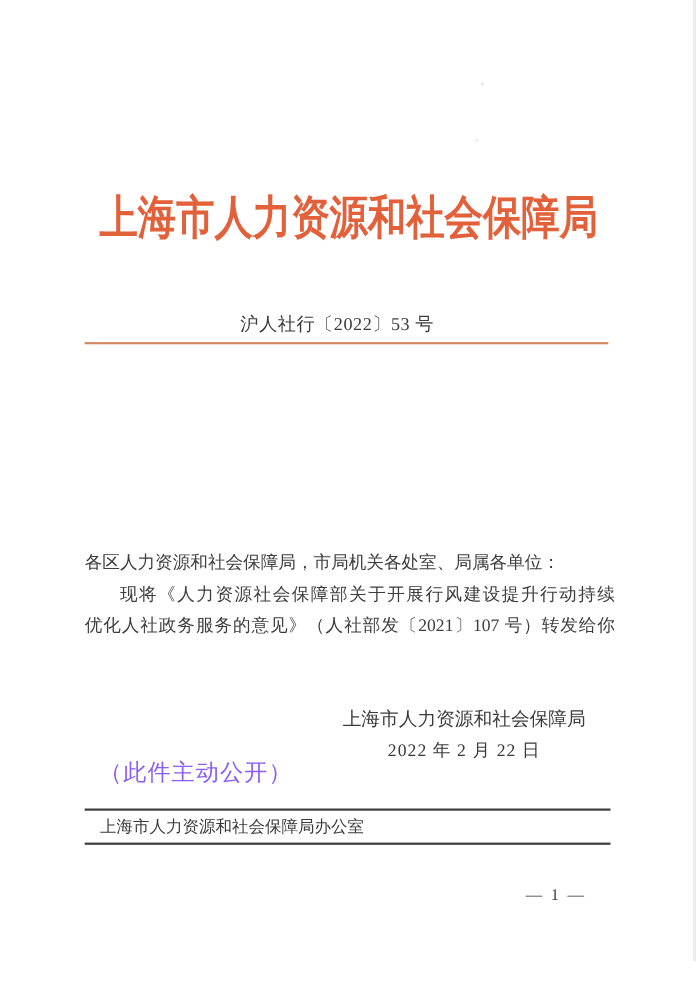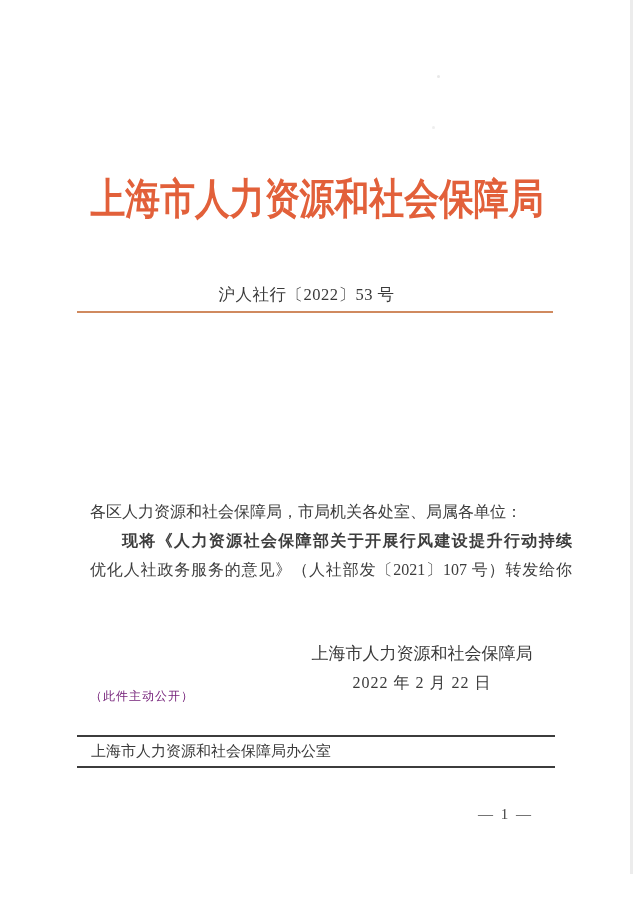--- a/index.html
+++ b/index.html
@@ -51,41 +51,41 @@
   }
 
   .notice-title {
     position: absolute; top: 374px; left: 0; width: 100%;
     text-align: center; font-size: 23px; font-weight: bold;
     line-height: 29px; letter-spacing: 1.5px; color: #2b2b2b;
     white-space: nowrap;
   }
 
   .body-text {
-    position: absolute; top: 497px; left: 90px; width: 482px;
+    position: absolute; top: 497px; left: 77px; width: 482px;
     font-size: 16px; line-height: 29px; color: #3d3d3d;
   }
   .body-line { white-space: nowrap; }
   .body-line.fill {
     white-space: normal;
     text-align: justify;
     text-align-last: justify;
   }
-  .body-line.indent { text-indent: 32px; font-weight: bold; }
+  .body-line.indent { text-indent: 32px; }
 
   .signature {
     position: absolute; top: 639px; left: 308px; width: 228px;
     text-align: center; font-size: 17px; line-height: 29px; color: #3a3a3a;
     white-space: nowrap;
   }
   .signature .sig-date { font-size: 16px; letter-spacing: 1px; }
 
   .public-note {
     position: absolute; top: 688px; left: 90px;
-    font-size: 12px; letter-spacing: 1px; color: #701a75;
+    font-size: 21px; letter-spacing: 1px; color: #8b5cf6;
   }
 
   .footer-bar {
     position: absolute; top: 735px; left: 77px; width: 478px;
     box-sizing: border-box;
     border-top: 2px solid #3c3c3c;
     border-bottom: 2px solid #3c3c3c;
     height: 33px;
     display: flex; justify-content: space-between; align-items: center;
     padding: 0 14px;

